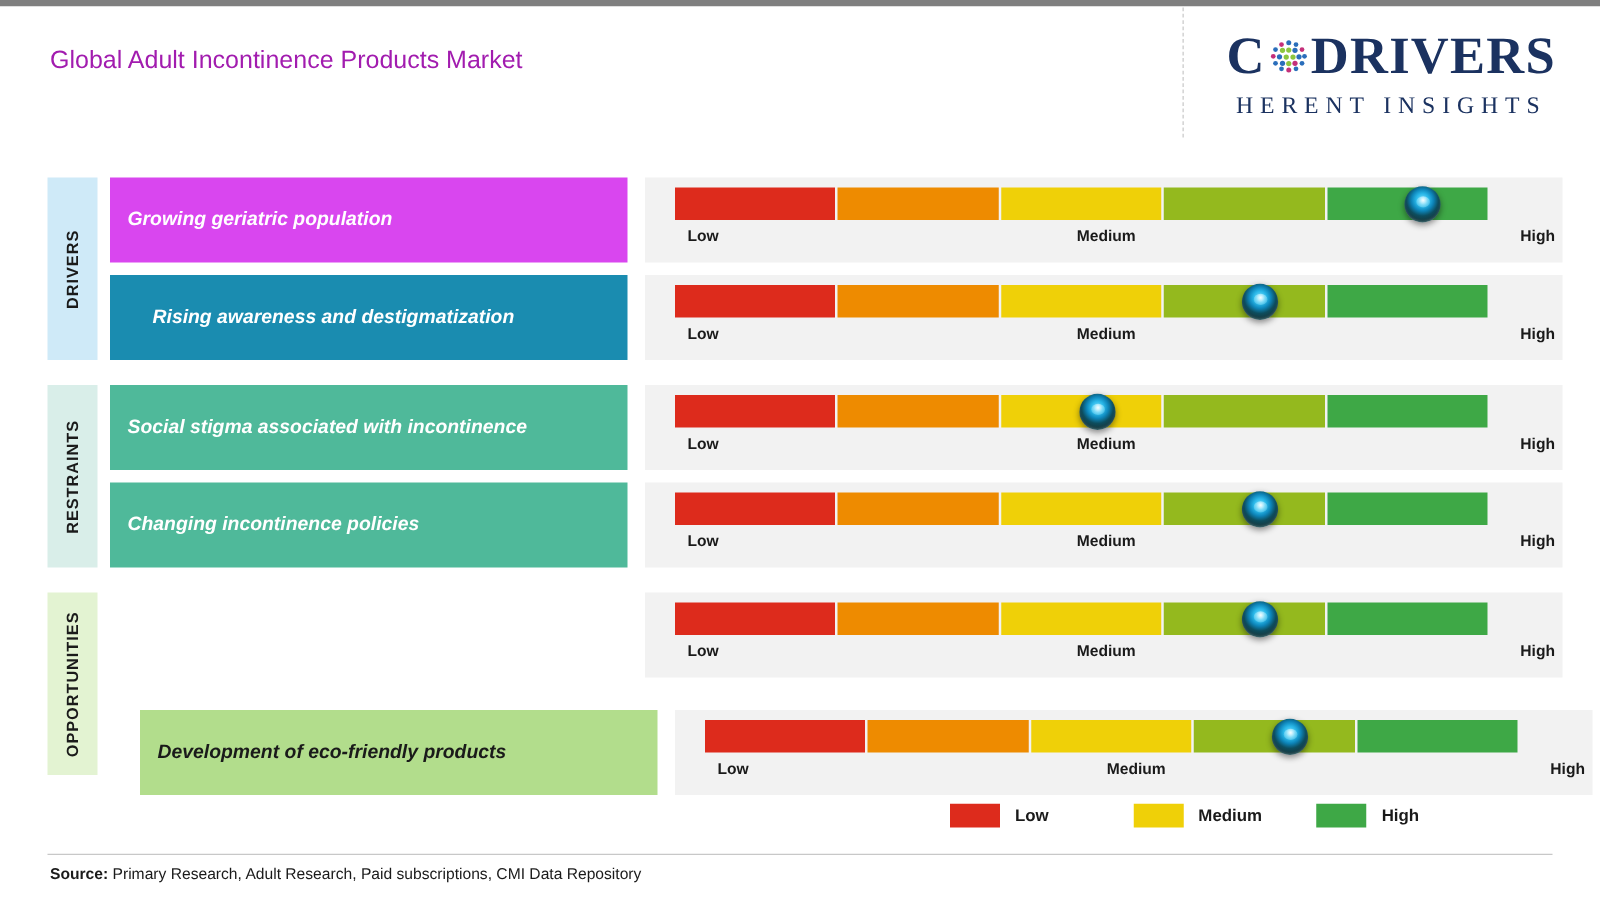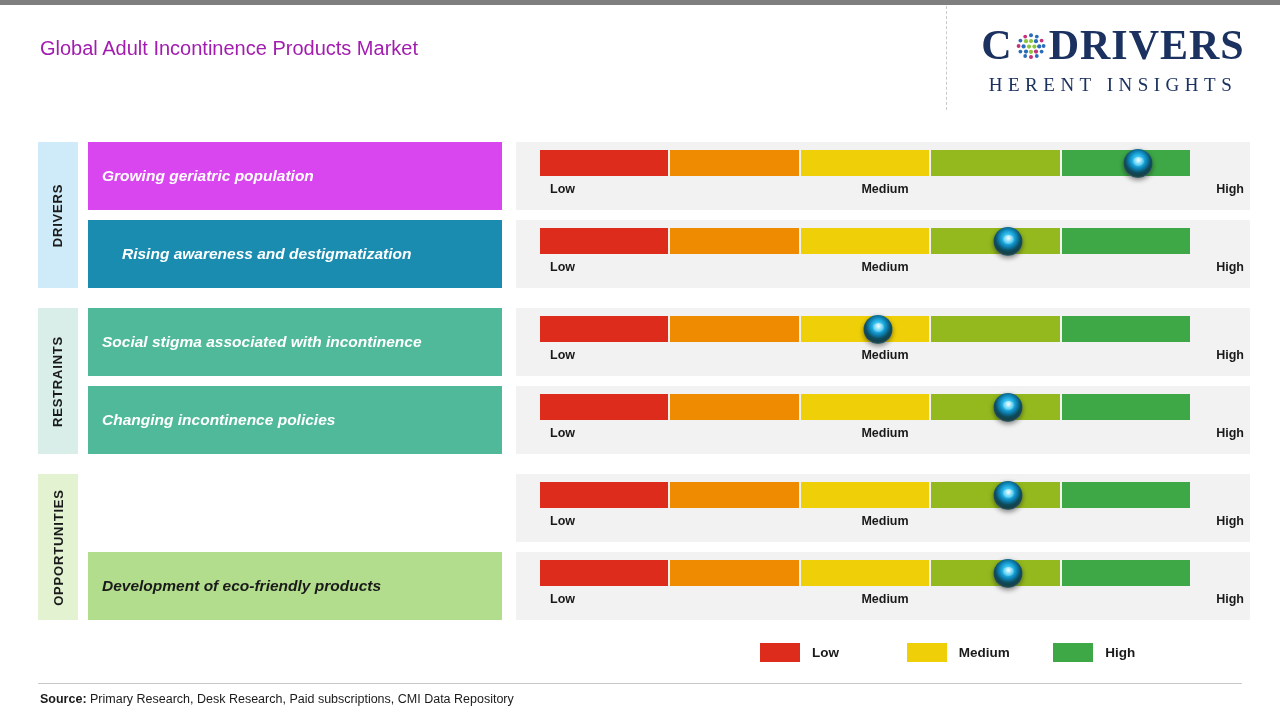--- a/index.html
+++ b/index.html
@@ -395,21 +395,21 @@
               <div class="seg" style="background: rgb(62, 168, 70);"></div>
             </div>
             <div class="marker" title="Medium-High" style="left: 492px;"></div>
             <div class="gauge-scale">
               <span class="scale-label scale-low">Low</span>
               <span class="scale-label scale-mid">Medium</span>
               <span class="scale-label scale-high">High</span>
             </div>
           </div>
         </div>
-        <div class="row" style="top: 410px;">
+        <div class="row" style="top: 426px; margin-left: 24px;">
           <div class="factor-box" style="background: rgb(178, 221, 140);">
             <span class="factor-text" style="color: rgb(26, 26, 26);">Development of eco-friendly products</span>
           </div>
           <div class="gauge-panel">
             <div class="gauge-track">
               <div class="seg" style="background: rgb(221, 43, 28);"></div>
               <div class="seg" style="background: rgb(238, 139, 0);"></div>
               <div class="seg" style="background: rgb(239, 208, 8);"></div>
               <div class="seg" style="background: rgb(148, 185, 30);"></div>
               <div class="seg" style="background: rgb(62, 168, 70);"></div>
@@ -435,16 +435,16 @@
         <span class="legend-text">Medium</span>
       </div>
       <div class="legend-item">
         <span class="legend-swatch" style="background: rgb(62, 168, 70);"></span>
         <span class="legend-text">High</span>
       </div>
     </div>
 
   <div class="footer-rule"></div>
   <div class="source">
-    <span class="source-key">Source:</span><span> Primary Research, Desk Research, Paid subscriptions, CMI Data Repository</span>
+    <span class="source-key">Source:</span><span> Primary Research, Adult Research, Paid subscriptions, CMI Data Repository</span>
   </div>
 
 </div>
 
 </body></html>

